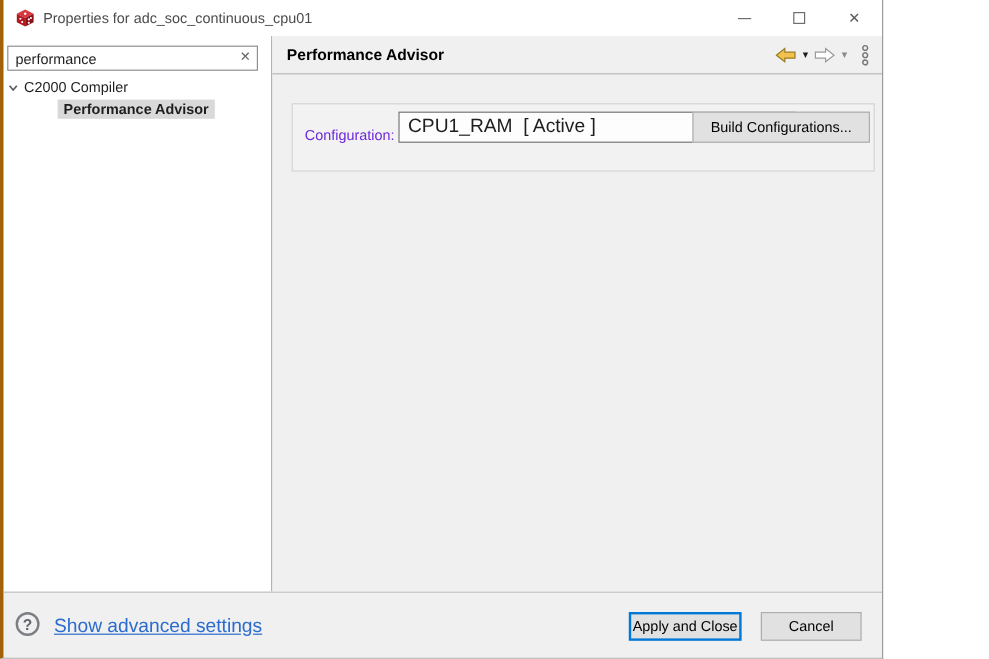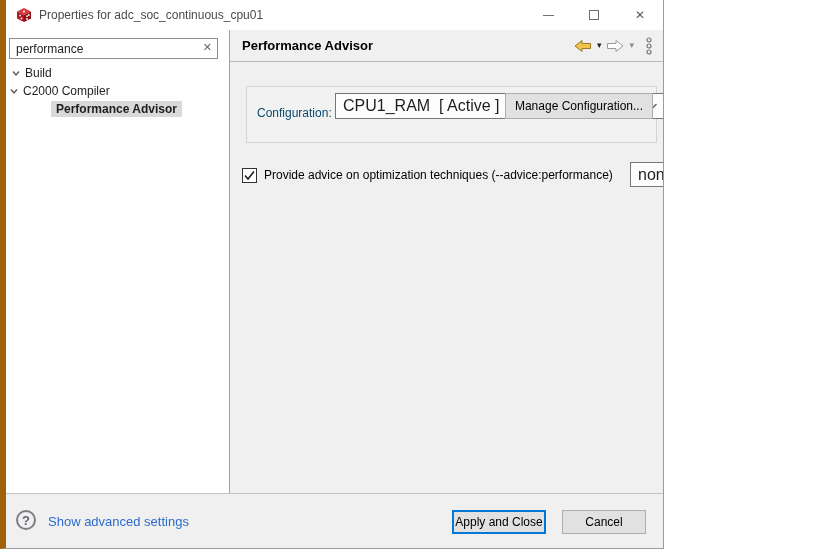--- a/index.html
+++ b/index.html
@@ -1,23 +1,23 @@
 <!DOCTYPE html>
 <html><head>
 <meta charset="utf-8">
 <style>
   * { box-sizing: border-box; margin: 0; padding: 0; }
   html, body { background: #ffffff; }
   body { font-family: "Liberation Sans", sans-serif; }
 
   .window {
     position: relative;
-    width: 664px; height: 549px;
+    width: 736px; height: 549px;
     background: #ffffff;
-    border-left: 6px solid #a16207;
+    border-left: 3px solid #a16207;
     border-right: 1px solid #9b9b9b;
     border-bottom: 1px solid #9b9b9b;
     overflow: hidden;
   }
 
   
   .titlebar {
     position: absolute; top: 0; left: 0; right: 0; height: 30px;
     background: #ffffff;
     display: flex; align-items: center;
@@ -89,21 +89,21 @@
   .dots-icon { margin-left: 6px; display: inline-flex; }
 
   
   .content { position: absolute; top: 33px; left: 0; right: 0; bottom: 0; }
 
   .config-group {
     position: absolute; top: 23px; left: 16px; right: 6px; height: 57px;
     background: #f2f2f2; border: 1px solid #d4d4d4;
   }
   .config-label {
-    position: absolute; left: 10px; top: 19px; font-size: 12px; color: #0c4a6e;
+    position: absolute; left: 10px; top: 19px; font-size: 12px; color: #6d28d9;
   }
   .combo {
     background: #fdfdfd; border: 1px solid #767676;
     display: flex; align-items: center;
     font-size: 16px; color: #1e1e1e; cursor: default;
   }
   .combo-value { white-space: pre; padding-left: 7px; overflow: hidden; }
   .combo-chev { margin-left: auto; margin-right: 7px; display: inline-flex; }
   .config-combo { position: absolute; left: 88px; top: 6px; width: 331px; height: 26px; }
   .btn {
@@ -134,21 +134,21 @@
   }
   .help-icon {
     position: absolute; left: 10px; top: 16px;
     width: 20px; height: 20px; border-radius: 50%;
     border: 2px solid #7b7f85; color: #60656c;
     display: flex; align-items: center; justify-content: center;
     font-size: 13px; font-weight: bold; cursor: default;
   }
   .adv-link {
     position: absolute; left: 42px; top: 20px;
-    font-size: 13px; color: #2b6bce; cursor: pointer;
+    font-size: 16px; color: #2b6bce; text-decoration: underline; cursor: pointer;
   }
   .default-btn {
     position: absolute; right: 117px; top: 16px; width: 94px; height: 24px;
     border: 2px solid #0078d7;
   }
   .cancel-btn {
     position: absolute; right: 17px; top: 16px; width: 84px; height: 24px;
   }
 </style>
 </head>
@@ -183,28 +183,20 @@
         </div>
     </div>
   </div>
 
   <div class="sidebar">
     <div class="filter-wrap">
       <input class="filter-input" type="text" value="performance" style="">
       <span class="filter-clear">✕</span>
     </div>
     <div class="tree">
-      <div class="tree-row lvl0">
-        <span class="chev">
-          <svg width="10" height="10" viewBox="0 0 10 10">
-              <polyline points="2,3.5 5,7 8,3.5" fill="none" stroke="#5a5a5a" stroke-width="1.4"></polyline>
-            </svg>
-        </span>
-        <span>Build</span>
-      </div>
       <div class="tree-row lvl1">
         <span class="chev">
           <svg width="10" height="10" viewBox="0 0 10 10">
               <polyline points="2,3.5 5,7 8,3.5" fill="none" stroke="#5a5a5a" stroke-width="1.4"></polyline>
             </svg>
         </span>
         <span>C2000 Compiler</span>
       </div>
       <div class="tree-row lvl2">
         <span class="tree-sel">Performance Advisor</span>
@@ -244,39 +236,23 @@
       <div class="config-group">
         <span class="config-label">Configuration:</span>
         <div class="combo config-combo">
           <span class="combo-value">CPU1_RAM  [ Active ]</span>
           <span class="combo-chev">
             <svg width="11" height="8" viewBox="0 0 11 8">
                 <polyline points="1.5,2 5.5,6 9.5,2" fill="none" stroke="#5a5a5a" stroke-width="1.3"></polyline>
               </svg>
           </span>
         </div>
-        <button class="btn manage-btn">Manage Configuration...</button>
-      </div>
-
-      <div class="advice-row">
-        <span class="checkbox checked">
-          <svg width="13" height="13" viewBox="0 0 13 13">
-              <polyline points="2,6.5 5,10 11,2.5" fill="none" stroke="#1e1e1e" stroke-width="1.6"></polyline>
-            </svg>
-        </span>
-        <span class="advice-label">Provide advice on optimization techniques (--advice:performance)</span>
-        <div class="combo none-combo">
-          <span class="combo-value">none</span>
-          <span class="combo-chev">
-            <svg width="11" height="8" viewBox="0 0 11 8">
-                <polyline points="1.5,2 5.5,6 9.5,2" fill="none" stroke="#5a5a5a" stroke-width="1.3"></polyline>
-              </svg>
-          </span>
-        </div>
-      </div>
+        <button class="btn manage-btn">Build Configurations...</button>
+      </div>
+
     </div>
   </div>
 
   <div class="footer">
     <span class="help-icon">?</span>
     <a class="adv-link">Show advanced settings</a>
     <button class="btn cancel-btn">Cancel</button>
     <button class="btn default-btn">Apply and Close</button>
   </div>
 

